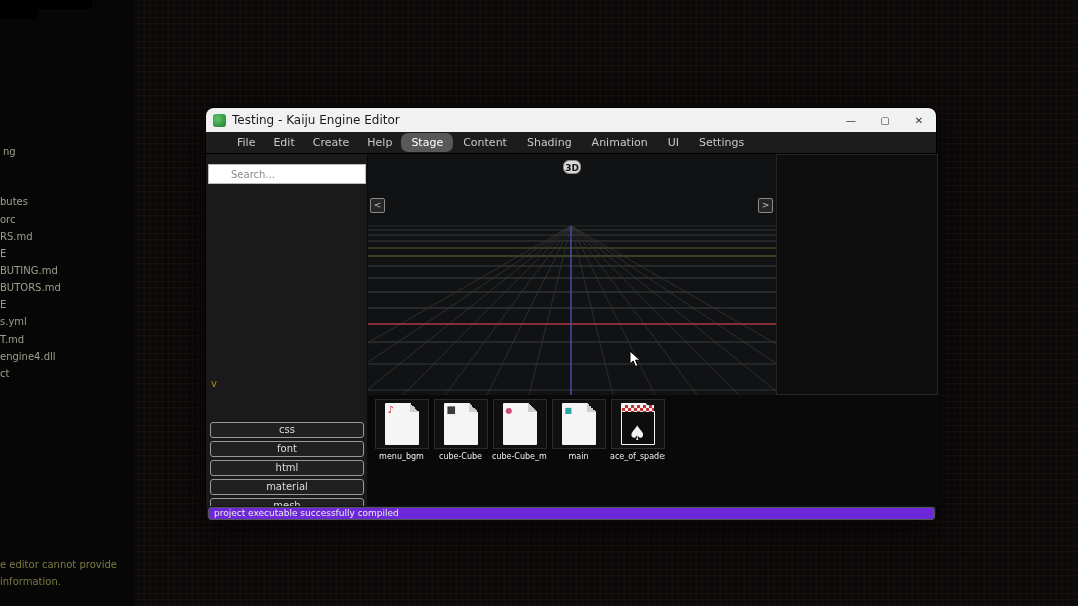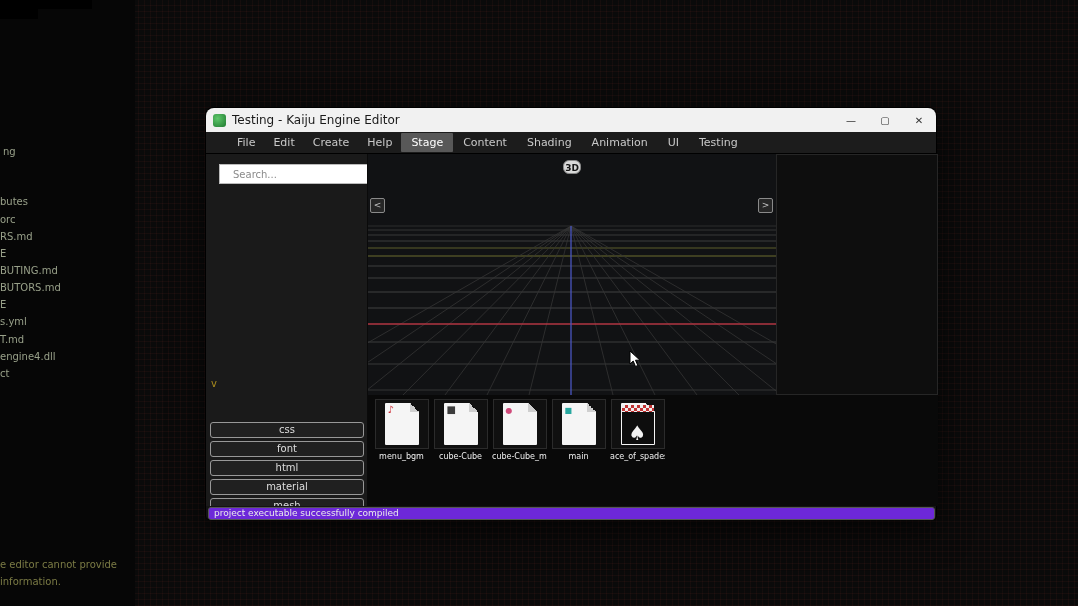--- a/index.html
+++ b/index.html
@@ -34,27 +34,27 @@
   .titlebar .spacer { flex:1; }
   .win-btn { width:34px; height:24px; display:flex; align-items:center; justify-content:center;
     font-size:10px; color:#333; cursor:default; }
   .win-btn.close { border-radius:0 8px 0 0; }
 
   .menubar { position:absolute; left:0; top:24px; width:100%; height:22px; background:#1c1c1c;
     border-bottom:1px solid #000; display:flex; align-items:center; padding-left:22px;
     font-size:11px; color:#c9c9c9; }
   .menu-item { padding:3px 9px; }
   .tab { padding:3px 10px; }
-  .tab.active { background:#585858; color:#fff; border-radius:1px; }
+  .tab.active { background:#585858; color:#fff; border-radius:7px; }
 
   
   .left-panel { position:absolute; left:0; top:46px; width:162px; height:352px;
     background:#1a1a1a; border-right:1px solid #0a0a0a; overflow:hidden; }
-  .panel-input { position:absolute; left:13px; width:158px; height:20px; background:#fff;
-    border:1px solid #bbb; font-family:"DejaVu Sans",sans-serif; font-size:10px; color:#333; padding:0 13px; }
+  .panel-input { position:absolute; left:2px; width:158px; height:20px; background:#fff;
+    border:1px solid #bbb; font-family:"DejaVu Sans",sans-serif; font-size:10px; color:#333; padding:0 22px; }
   .panel-input::placeholder { color:#8a8a8a; }
   .search-input { top:10px; }
   .collapse-v { position:absolute; left:5px; top:224px; font-size:10px; color:#a88b1e; }
   .content-search-input { top:243px; }
   .filter-btn { position:absolute; left:4px; width:154px; height:16px; background:#202020;
     border:1px solid #989898; border-radius:3px; color:#dedede; font-size:10px;
     line-height:14px; text-align:center; font-family:"DejaVu Sans",sans-serif; }
 
   
   .viewport { position:absolute; left:162px; top:46px; width:408px; height:241px;
@@ -139,21 +139,21 @@
   <div class="menubar">
     <span class="menu-item">File</span>
     <span class="menu-item">Edit</span>
     <span class="menu-item">Create</span>
     <span class="menu-item">Help</span>
     <span class="tab active">Stage</span>
     <span class="tab">Content</span>
     <span class="tab">Shading</span>
     <span class="tab">Animation</span>
     <span class="tab">UI</span>
-    <span class="tab">Testing</span>
+    <span class="tab">Settings</span>
   </div>
 
   <div class="left-panel">
     <input class="panel-input search-input" placeholder="Search..." style="">
     <span class="collapse-v">v</span>
     <button class="filter-btn" style="top:268px">css</button>
     <button class="filter-btn" style="top:287px">font</button>
     <button class="filter-btn" style="top:306px">html</button>
     <button class="filter-btn" style="top:325px">material</button>
     <button class="filter-btn" style="top:344px">mesh</button>

